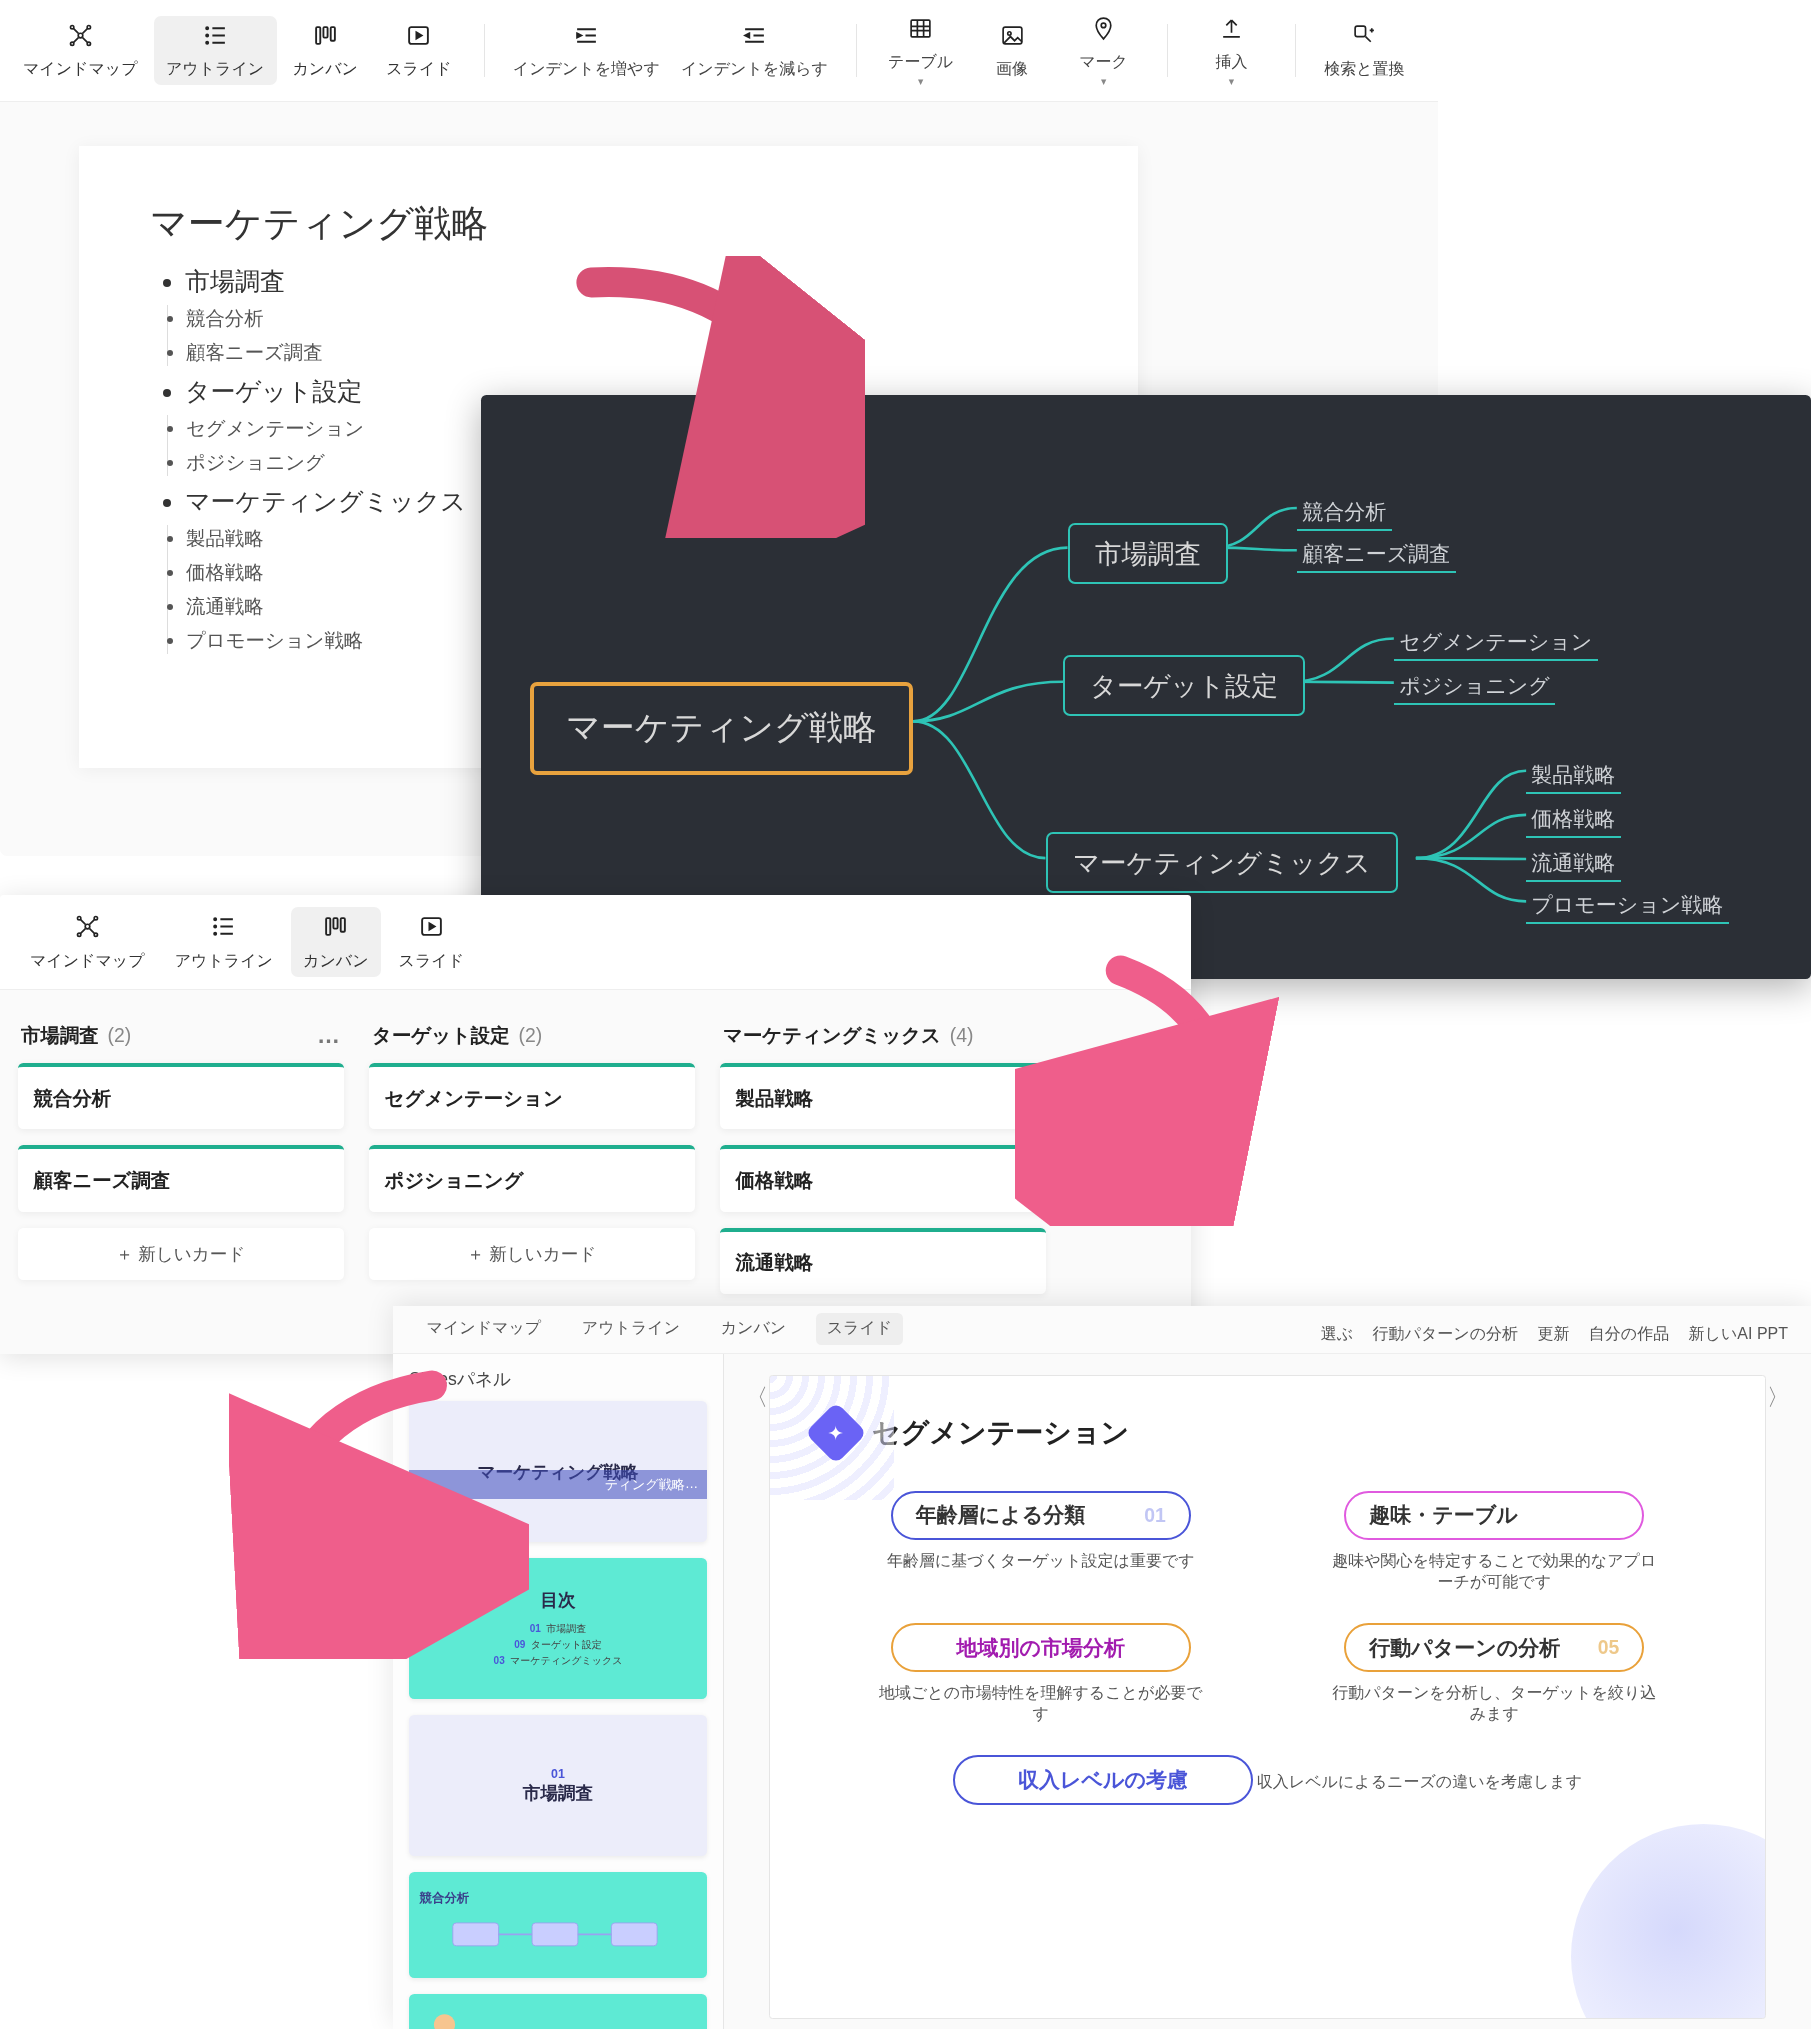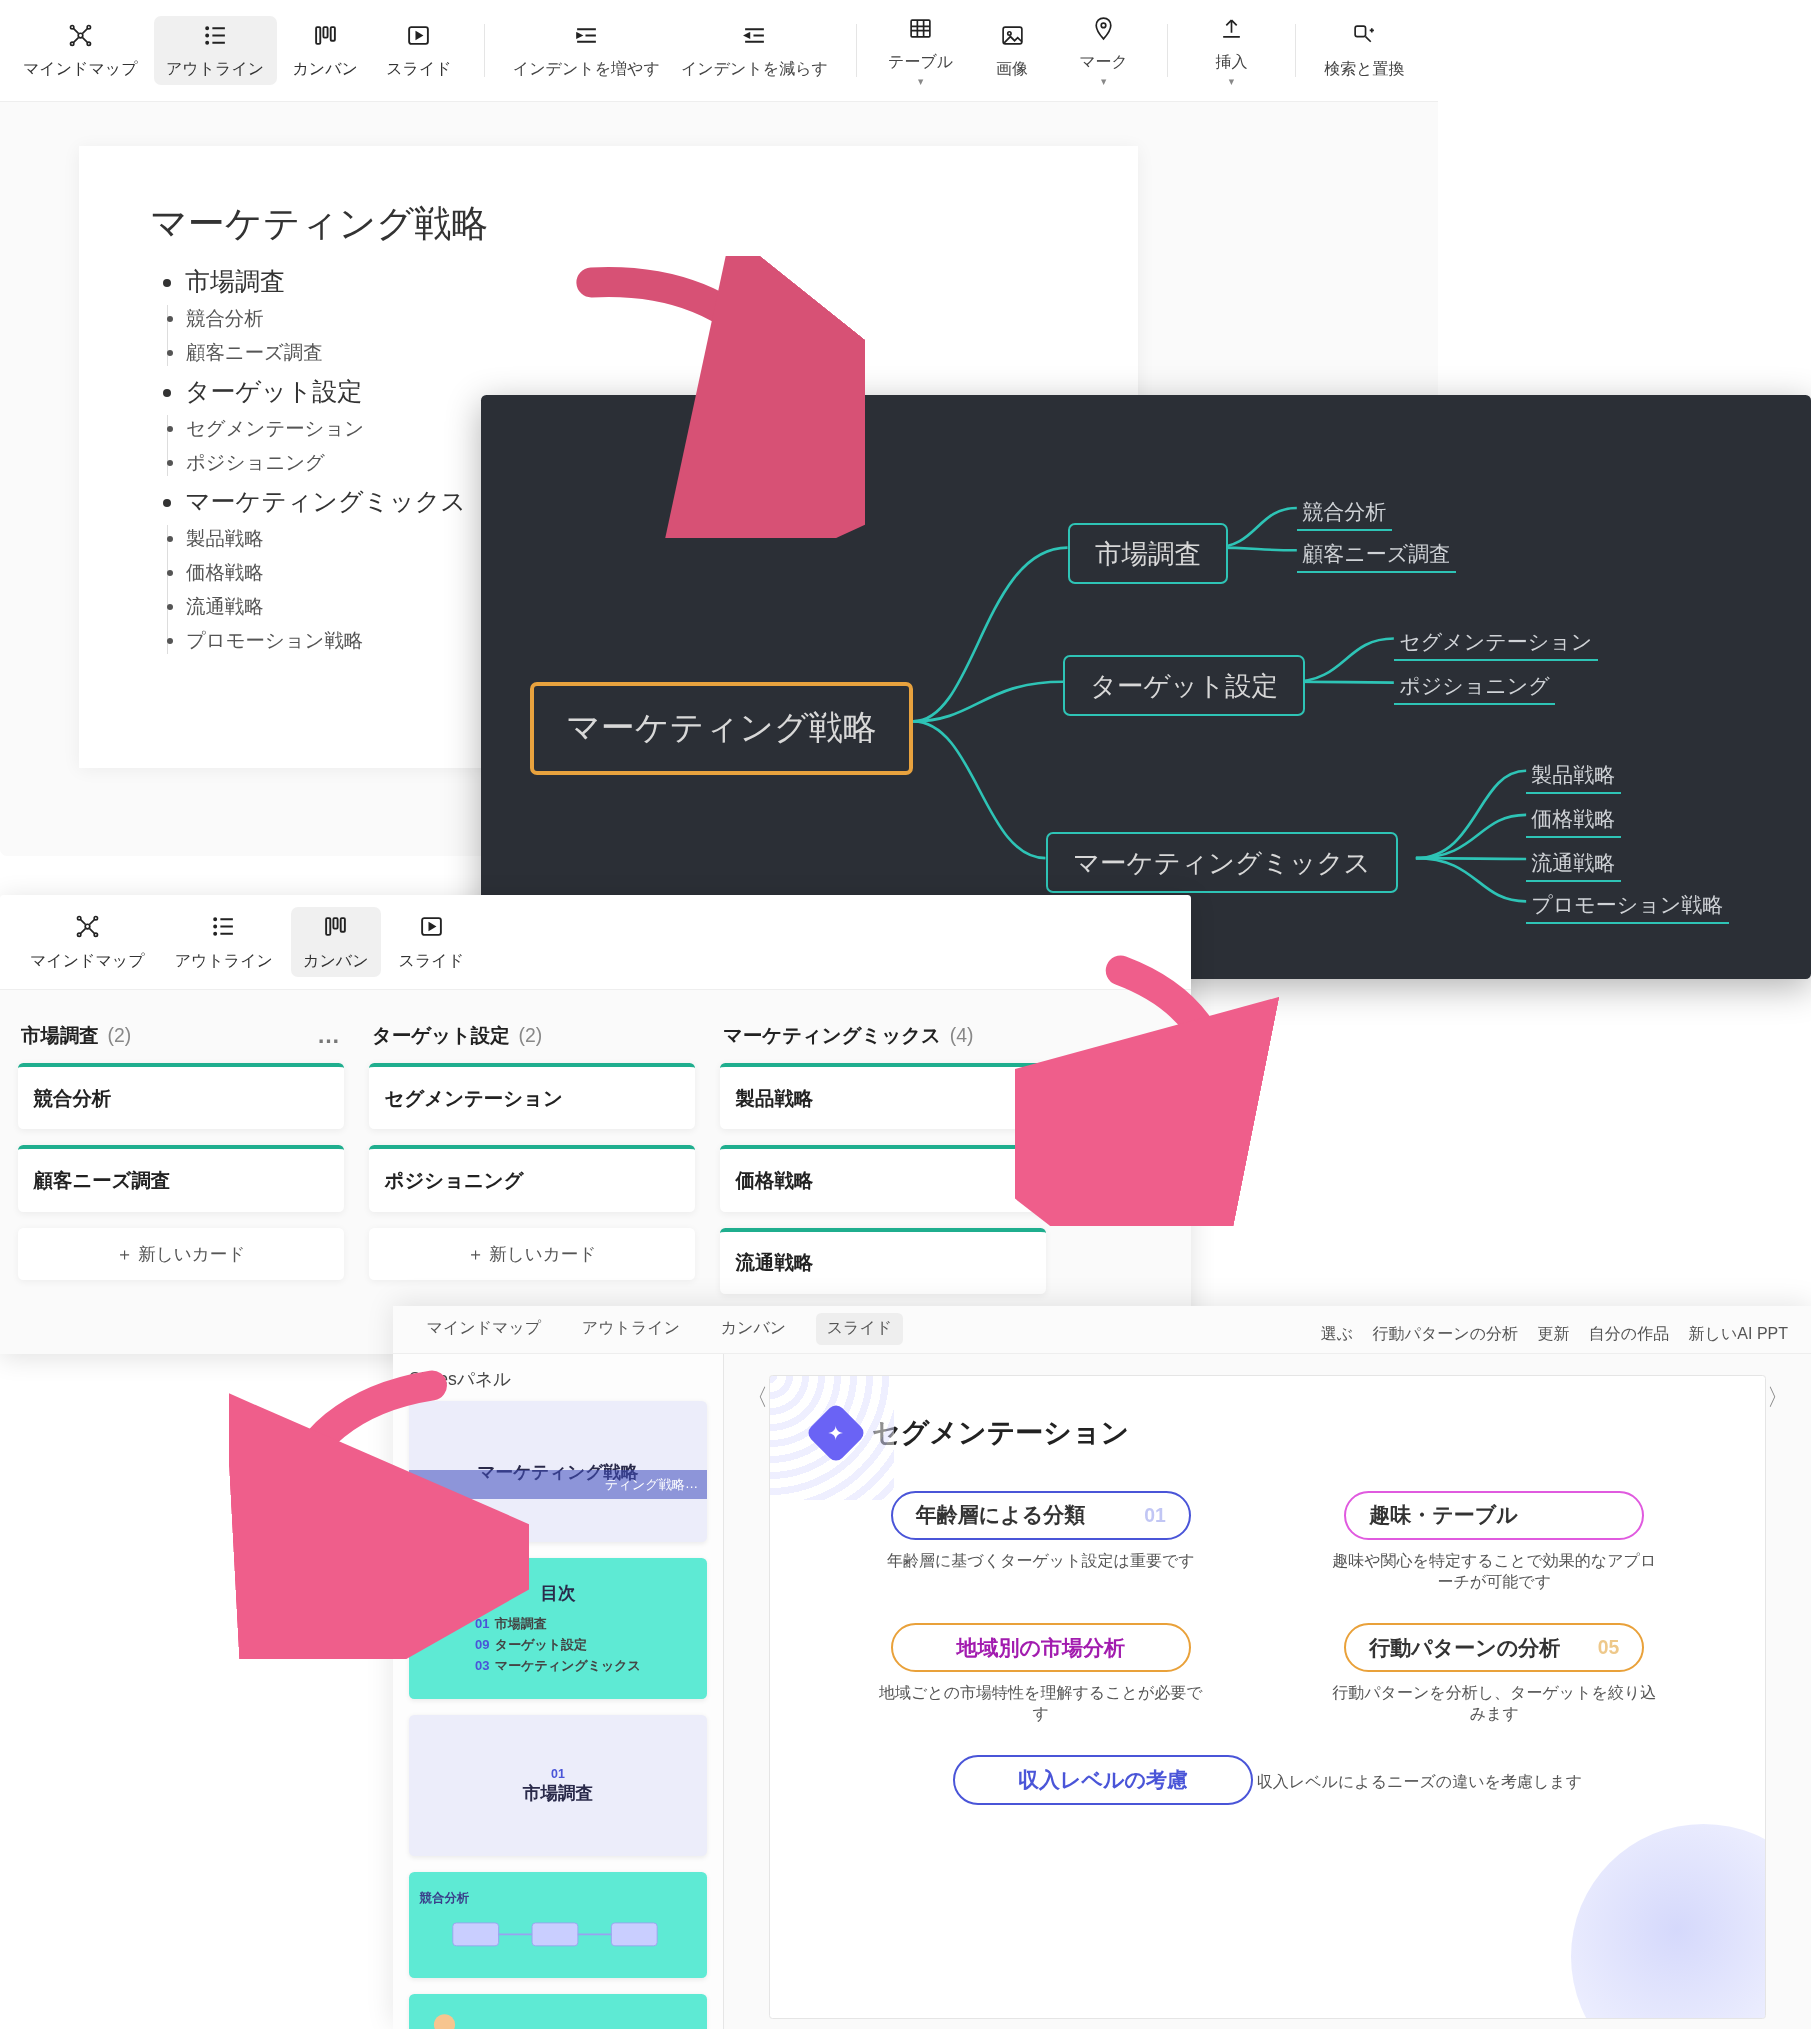--- a/index.html
+++ b/index.html
@@ -153,21 +153,21 @@
     width: 100%; height: 141px; background: #ecedfa;
     border-radius: 5.3px; margin-bottom: 16px; position: relative;
     display: flex; flex-direction: column; align-items: center; justify-content: center;
     font-size: 14px; color: #333;
     box-shadow: 0 1.8px 5.3px rgba(0,0,0,.07);
     overflow: hidden;
   }
   .thumb .tband { position: absolute; left: 0; right: 0; top: 69px; background: rgba(64,76,190,.55); color:#fff; padding: 5.3px 8.8px; font-size: 13.2px; display:flex; justify-content:flex-end; }
   .thumb .ttitle { font-size: 17.6px; font-weight: 600; color: #2a2a4a; }
   .thumb.white { background: #5eead4; }
-  .thumb .toc { font-size: 13px; color:#444; text-align:left; line-height:1.6;font-weight:bold; }
+  .thumb .toc { font-size: 10px; color:#444; text-align:center; line-height:1.6; }
   .thumb .toc b { color:#4a55d8; margin-right:5.3px; }
   .thumb .mini { font-size: 12.4px; font-weight:600; color:#3a3f8a; }
 
   .slides-main { flex: 1; position: relative; padding: 21px 26.5px; }
   .slide-nav { position: absolute; top: 21px; font-size: 23px; color: #888; padding: 7px 12.4px; cursor:pointer; }
   .slide-nav.left { left: 8.8px; }
   .slide-nav.right { right: 8.8px; }
   .slide-canvas {
     width: 997px; height: 644px; background: #fff; margin: 0 auto;
     border: 0.9px solid #e5e5e5; border-radius: 3.5px; position: relative;

